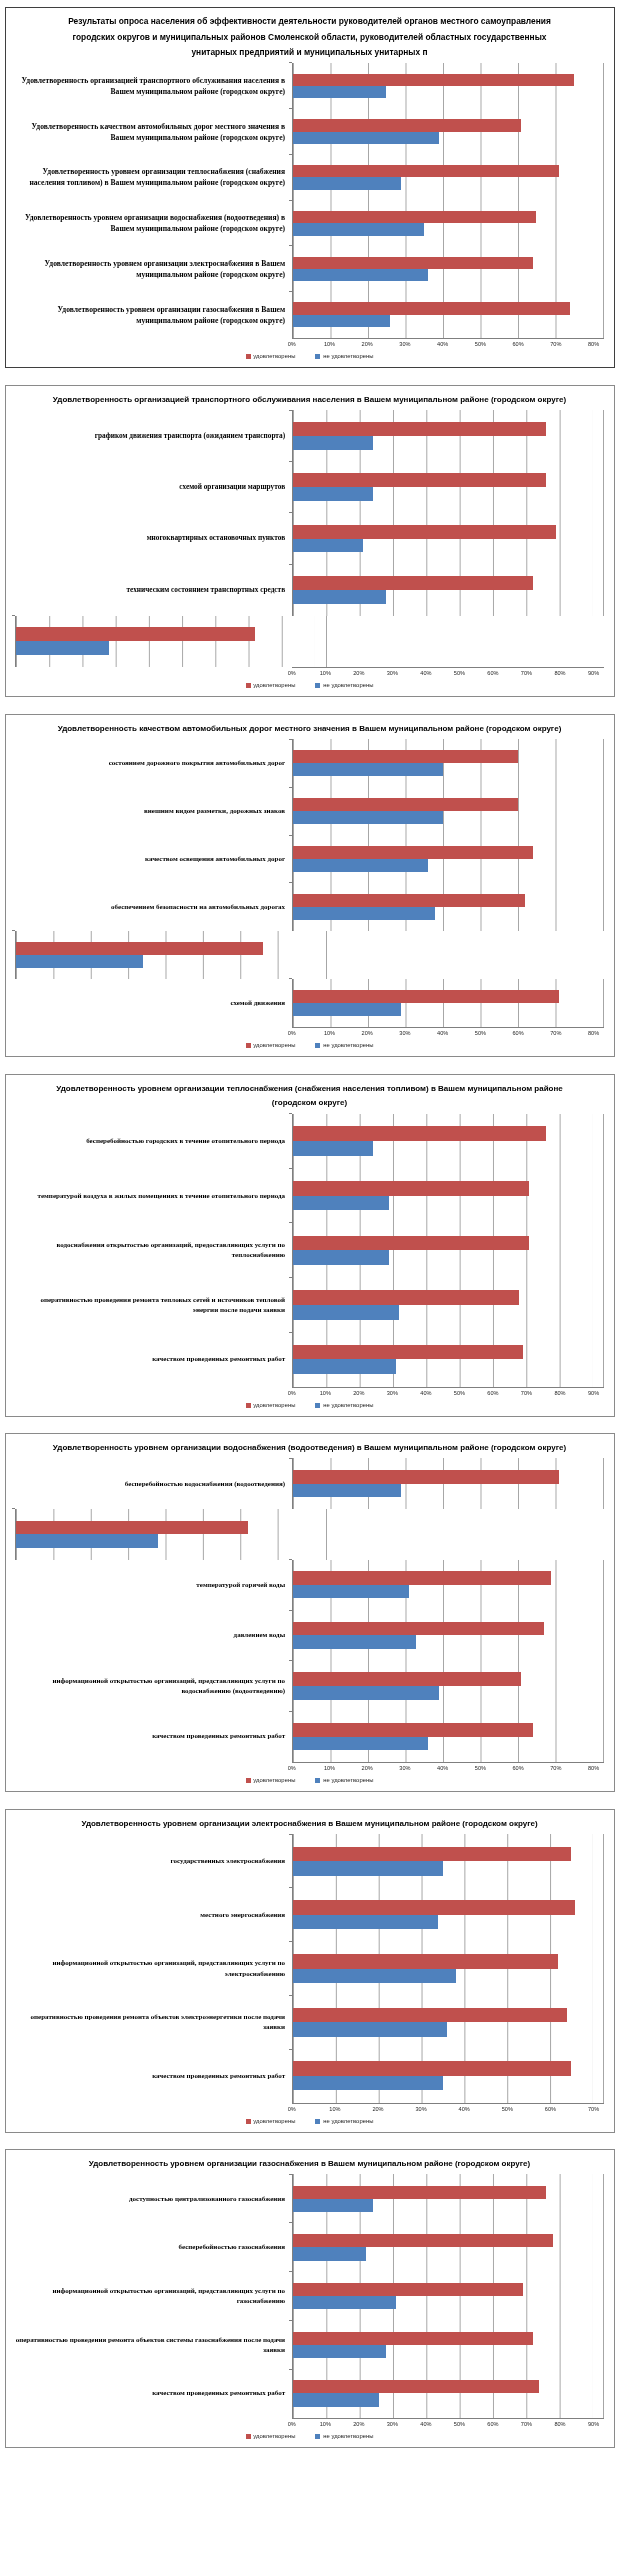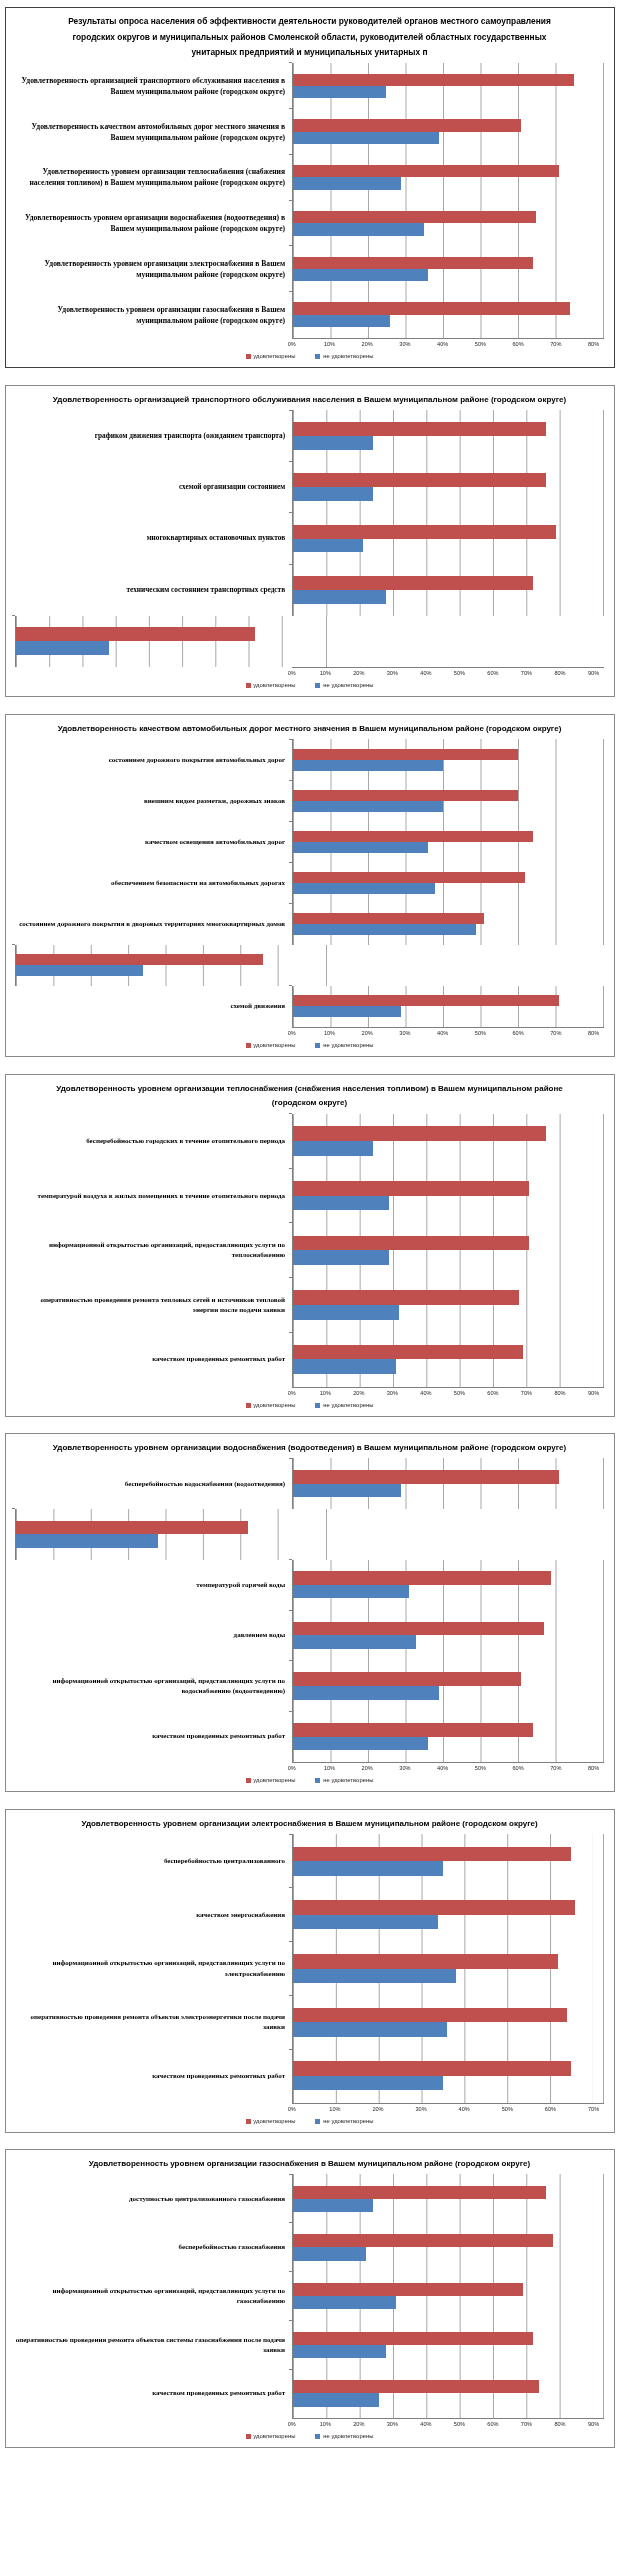--- a/index.html
+++ b/index.html
@@ -185,21 +185,21 @@
           <div class="cell">
             <div class="scale" style="background-size: calc(11.1111%) 100%;">
               <div class="bars">
                 <div class="bar" style="background: rgb(192, 80, 77); width: 84.4444%;"></div>
                 <div class="bar" style="background: rgb(79, 129, 189); width: 26.6667%;"></div>
               </div>
             </div>
           </div>
         </div>
         <div class="row">
-          <div class="cat">схемой организации состоянием</div>
+          <div class="cat">схемой организации маршрутов</div>
           <div class="cell">
             <div class="scale" style="background-size: calc(11.1111%) 100%;">
               <div class="bars">
                 <div class="bar" style="background: rgb(192, 80, 77); width: 84.4444%;"></div>
                 <div class="bar" style="background: rgb(79, 129, 189); width: 26.6667%;"></div>
               </div>
             </div>
           </div>
         </div>
         <div class="row">
@@ -305,31 +305,20 @@
           <div class="cell">
             <div class="scale" style="background-size: calc(12.5%) 100%;">
               <div class="bars">
                 <div class="bar" style="background: rgb(192, 80, 77); width: 77.5%;"></div>
                 <div class="bar" style="background: rgb(79, 129, 189); width: 47.5%;"></div>
               </div>
             </div>
           </div>
         </div>
         <div class="row">
-          <div class="cat">состоянием дорожного покрытия в дворовых территориях многоквартирных домов</div>
-          <div class="cell">
-            <div class="scale" style="background-size: calc(12.5%) 100%;">
-              <div class="bars">
-                <div class="bar" style="background: rgb(192, 80, 77); width: 63.75%;"></div>
-                <div class="bar" style="background: rgb(79, 129, 189); width: 61.25%;"></div>
-              </div>
-            </div>
-          </div>
-        </div>
-        <div class="row">
           <div class="cell">
             <div class="scale" style="background-size: calc(12.5%) 100%;">
               <div class="bars">
                 <div class="bar" style="background: rgb(192, 80, 77); width: 82.5%;"></div>
                 <div class="bar" style="background: rgb(79, 129, 189); width: 42.5%;"></div>
               </div>
             </div>
           </div>
         </div>
         <div class="row">
@@ -391,21 +380,21 @@
           <div class="cell">
             <div class="scale" style="background-size: calc(11.1111%) 100%;">
               <div class="bars">
                 <div class="bar" style="background: rgb(192, 80, 77); width: 78.8889%;"></div>
                 <div class="bar" style="background: rgb(79, 129, 189); width: 32.2222%;"></div>
               </div>
             </div>
           </div>
         </div>
         <div class="row">
-          <div class="cat">информационной открытостью организаций, предоставляющих услуги по теплоснабжению</div>
+          <div class="cat">водоснабжения открытостью организаций, предоставляющих услуги по теплоснабжению</div>
           <div class="cell">
             <div class="scale" style="background-size: calc(11.1111%) 100%;">
               <div class="bars">
                 <div class="bar" style="background: rgb(192, 80, 77); width: 78.8889%;"></div>
                 <div class="bar" style="background: rgb(79, 129, 189); width: 32.2222%;"></div>
               </div>
             </div>
           </div>
         </div>
         <div class="row">
@@ -554,32 +543,32 @@
           <i class="swatch" style="background: rgb(79, 129, 189);"></i>
           <span>не удовлетворены</span>
         </span>
     </div>
   </section>
 
   <section class="panel">
     <h2 class="chart-title">Удовлетворенность уровнем организации электроснабжения в Вашем муниципальном районе (городском округе)</h2>
     <div class="rows">
         <div class="row">
-          <div class="cat">бесперебойностью централизованного</div>
+          <div class="cat">государственных электроснабжения</div>
           <div class="cell">
             <div class="scale" style="background-size: calc(14.2857%) 100%;">
               <div class="bars">
                 <div class="bar" style="background: rgb(192, 80, 77); width: 92.8571%;"></div>
                 <div class="bar" style="background: rgb(79, 129, 189); width: 50%;"></div>
               </div>
             </div>
           </div>
         </div>
         <div class="row">
-          <div class="cat">качеством энергоснабжения</div>
+          <div class="cat">местного энергоснабжения</div>
           <div class="cell">
             <div class="scale" style="background-size: calc(14.2857%) 100%;">
               <div class="bars">
                 <div class="bar" style="background: rgb(192, 80, 77); width: 94.2857%;"></div>
                 <div class="bar" style="background: rgb(79, 129, 189); width: 48.5714%;"></div>
               </div>
             </div>
           </div>
         </div>
         <div class="row">

